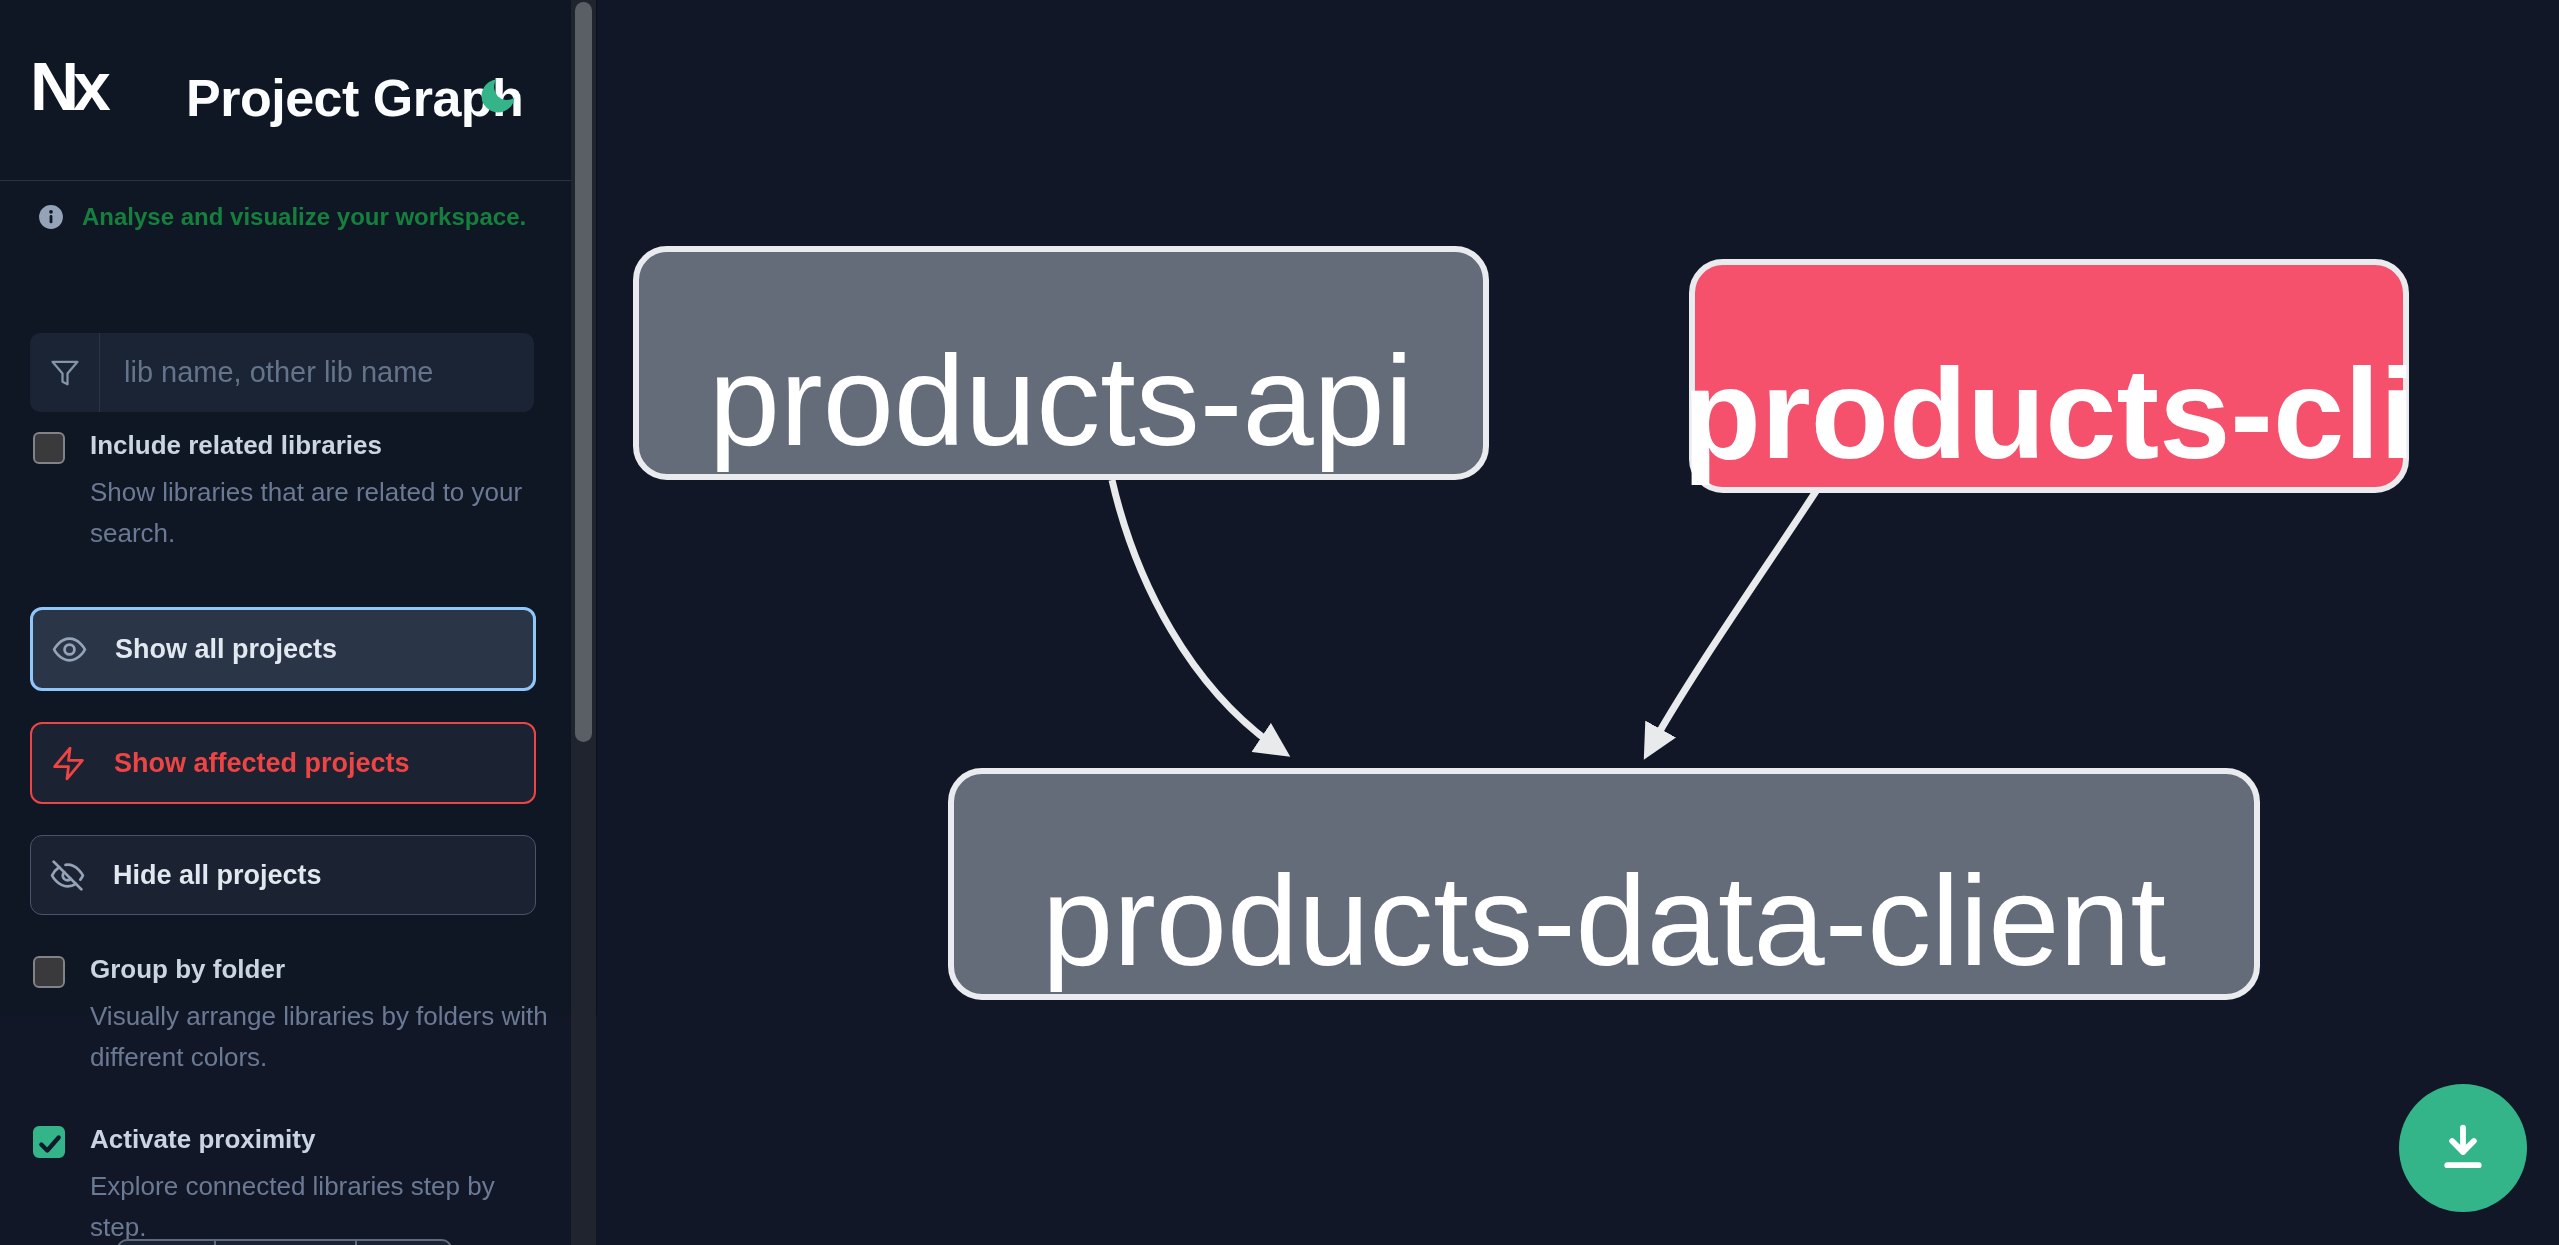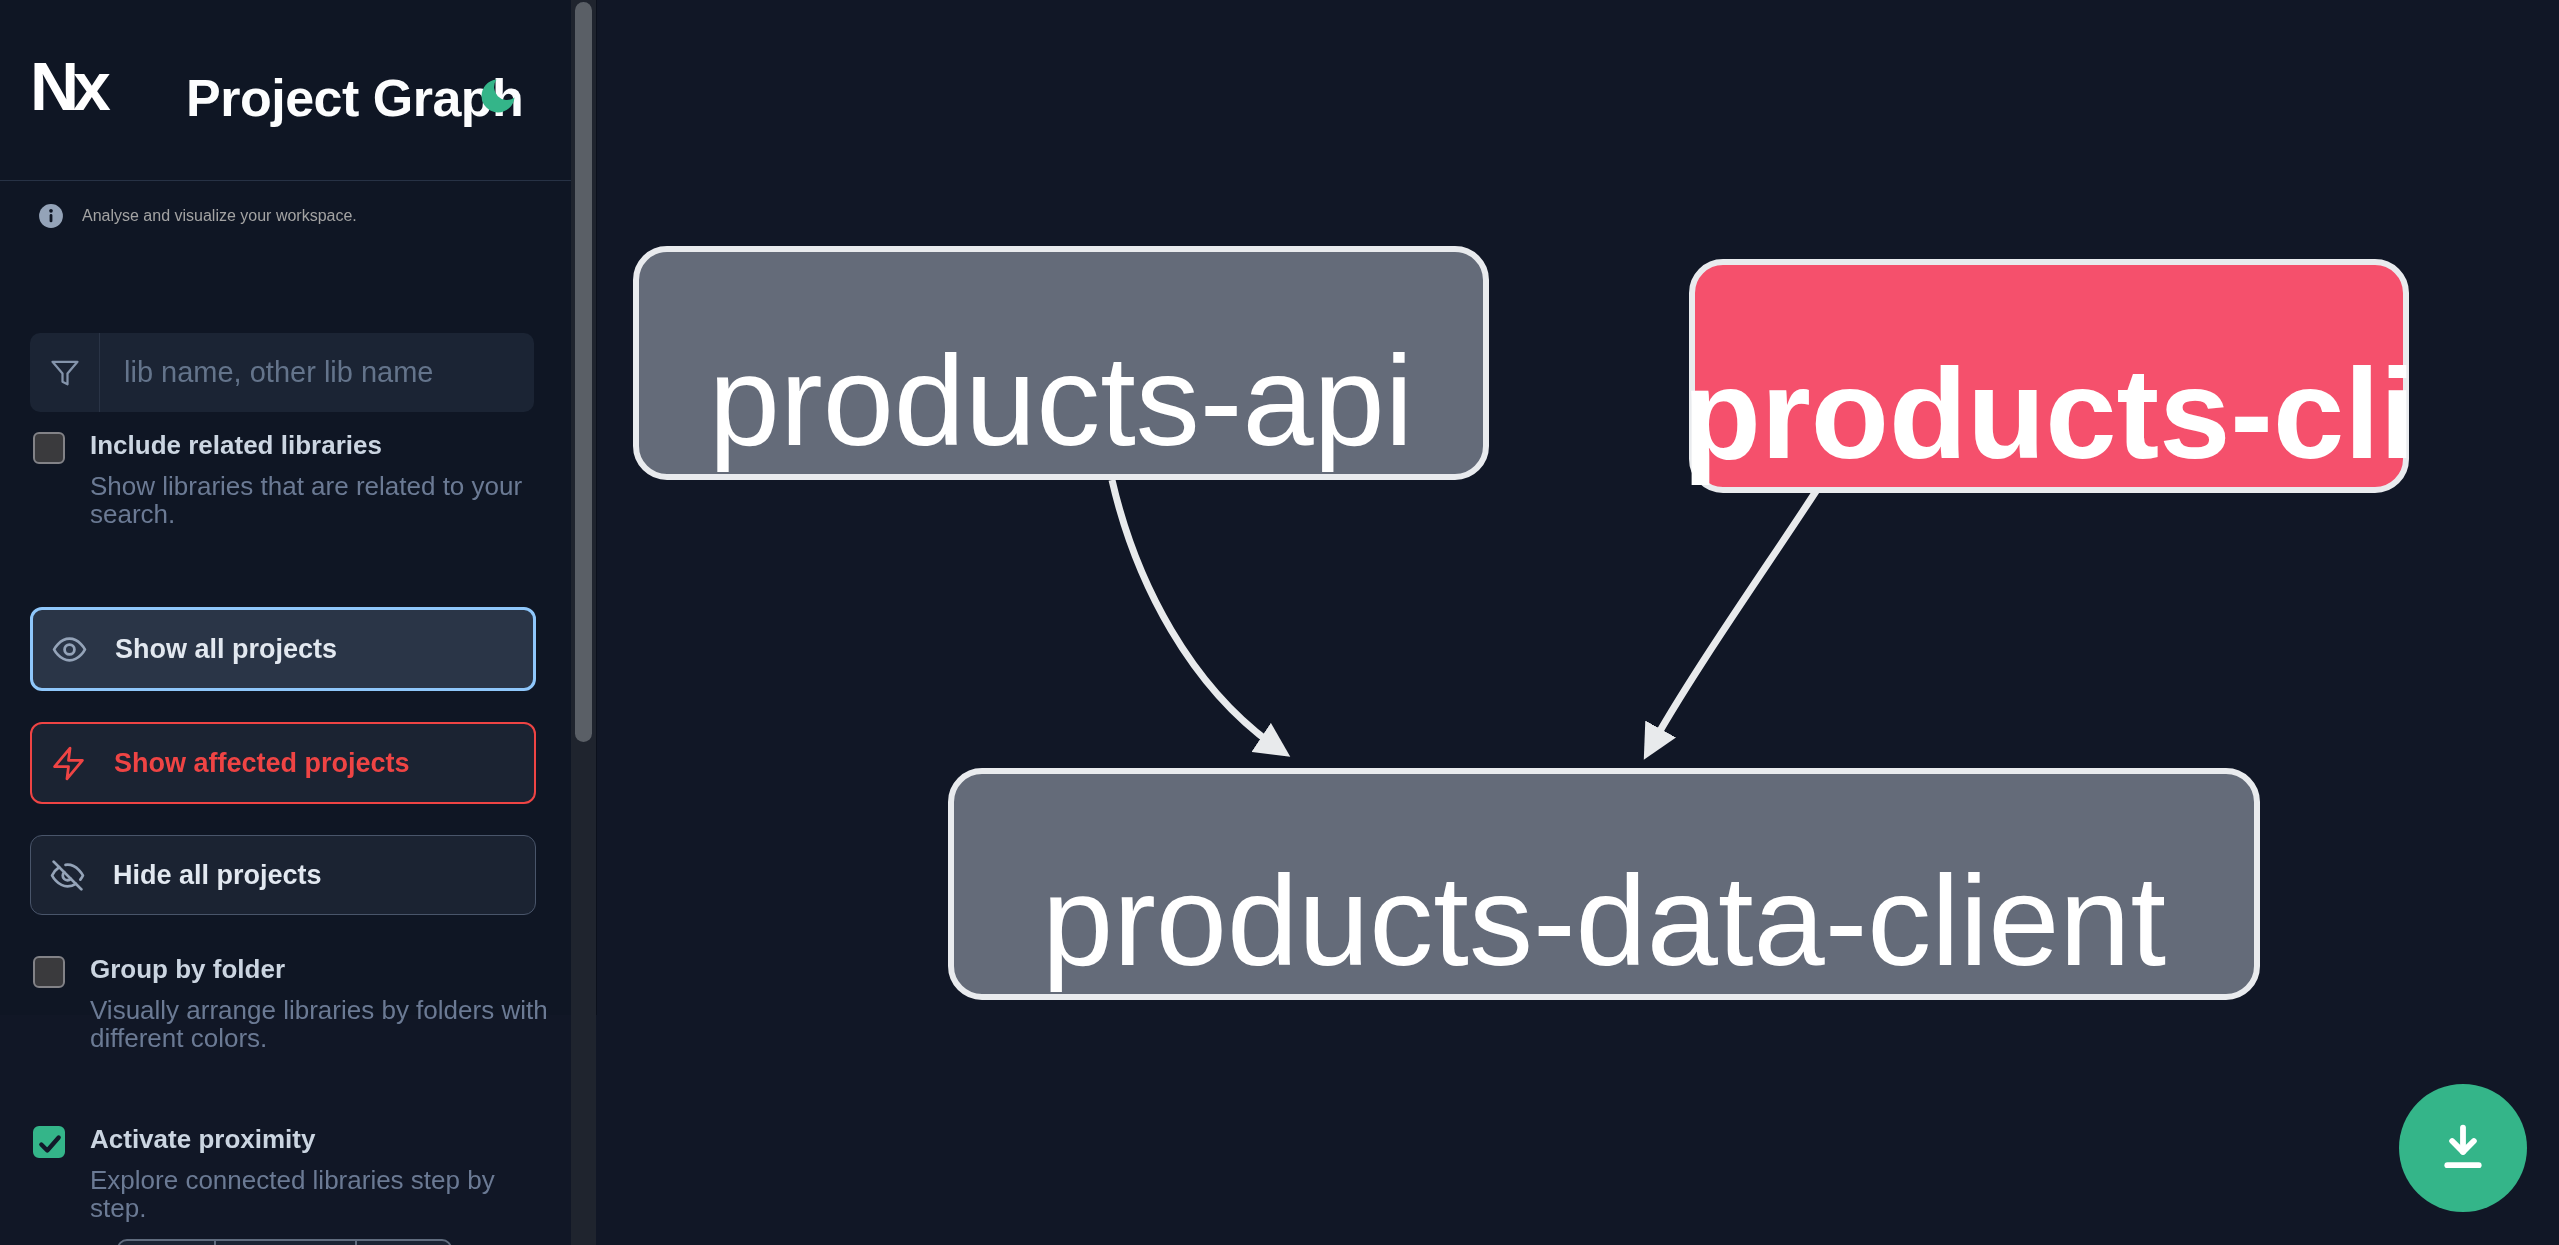--- a/index.html
+++ b/index.html
@@ -30,21 +30,21 @@
     white-space:nowrap;
   }
   .theme-toggle{
     position:absolute; left:476px; top:74px; width:44px; height:44px;
     background:none; border:none; cursor:pointer;
   }
 
   .tagline-row{ position:absolute; left:38px; top:203px; width:520px; display:flex; align-items:center; }
   .info-icon{ width:26px; height:26px; flex:0 0 26px; }
   .tagline{
-    margin-left:18px; color:#a3a3a3; font-size:16px; font-weight:400;
+    margin-left:18px; color:#15803d; font-size:24px; font-weight:700;
     white-space:nowrap;
   }
 
   .search-box{
     position:absolute; left:30px; top:333px; width:504px; height:79px;
     background:#1b2434; border-radius:10px; display:flex; align-items:center;
   }
   .funnel-wrap{
     width:70px; height:100%; display:flex; align-items:center; justify-content:center;
     border-right:1px solid #2a3446;
@@ -61,21 +61,21 @@
     border-radius:6px; background:#3a3a3d; border:2px solid #828287;
   }
   .toggle-row .cbx.checked{ background:#34b589; border-color:#34b589; }
   .cbx svg{ position:absolute; left:2px; top:3px; }
   .toggle-label{
     position:absolute; left:57px; top:0; color:#cbd5e1; font-size:26px; font-weight:700;
     white-space:nowrap;
   }
   .toggle-desc{
     position:absolute; left:57px; top:42px; width:460px;
-    color:#6b7a94; font-size:26px; font-weight:400; line-height:28px;
+    color:#6b7a94; font-size:26px; font-weight:400; line-height:41px;
   }
   #toggle-related{ top:430px; }
   #toggle-folder{ top:954px; }
   #toggle-proximity{ top:1124px; }
 
   .action-btn{
     position:absolute; left:30px; width:506px;
     display:flex; align-items:center; padding-left:18px;
     border-radius:12px; cursor:pointer;
     font-family:"Liberation Sans", sans-serif; font-size:27px; font-weight:700;

